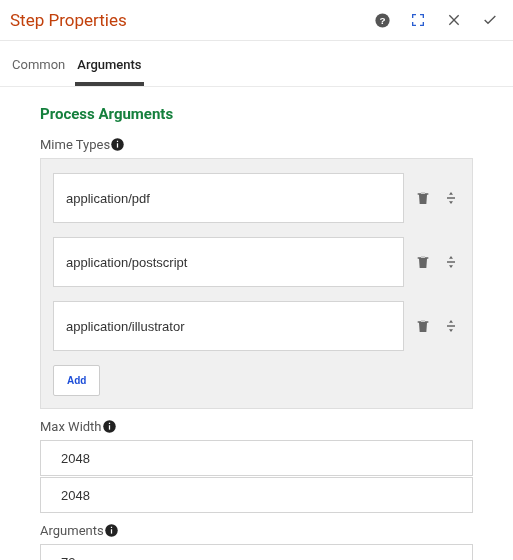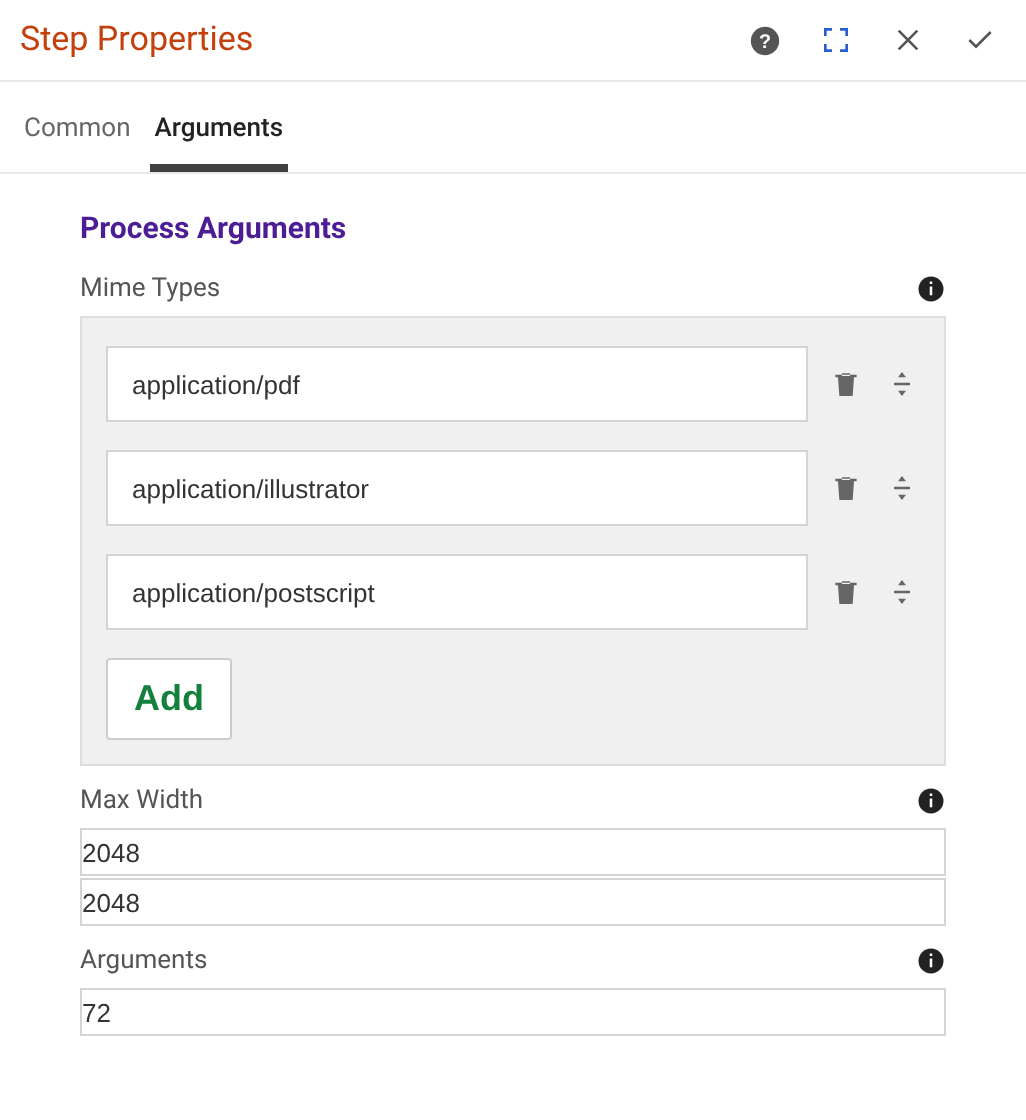--- a/index.html
+++ b/index.html
@@ -64,26 +64,25 @@
       color: #222;
       border-bottom: 4px solid #404040;
       font-weight: 500;
     }
     .content {
       padding: 18px 40px 20px 40px;
     }
     .section-heading {
       font-size: 15px;
       font-weight: 700;
-      color: #4c1d95;
+      color: #15803d;
       margin-bottom: 14px;
     }
     .field-label-row {
       display: flex;
-      justify-content: space-between;
       align-items: center;
       margin-bottom: 6px;
       margin-top: 10px;
     }
     .field-label {
       font-size: 13px;
       color: #555;
     }
     .info-icon {
       width: 15px;
@@ -99,51 +98,51 @@
       padding: 14px 12px 12px 12px;
     }
     .mime-row {
       display: flex;
       align-items: center;
       gap: 10px;
       margin-bottom: 14px;
     }
     .mime-input {
       flex: 1;
-      height: 38px;
+      height: 50px;
       padding: 0 12px;
       border: 1px solid #d4d4d4;
       background: #fff;
       font-size: 13px;
       color: #333;
     }
     .row-icon {
       width: 18px;
       height: 18px;
       display: flex;
       align-items: center;
       justify-content: center;
       cursor: pointer;
       color: #666;
     }
     .row-icon svg { width: 16px; height: 16px; fill: #666; }
     .add-btn {
       padding: 9px 13px;
       background: #fff;
       border: 1px solid #ccc;
-      font-size: 18px;
+      font-size: 10px;
       font-weight: 600;
-      color: #15803d;
+      color: #1d4ed8;
       cursor: pointer;
       border-radius: 2px;
     }
     .text-input {
       width: 100%;
-      height: 24px;
-      padding: 0 0;
+      height: 36px;
+      padding: 0 20px;
       border: 1px solid #d4d4d4;
       font-size: 13px;
       color: #333;
       background: #fff;
     }
     .field-group { margin-top: 1px; }
   </style>
 </head>
 <body>
 
@@ -201,34 +200,34 @@
             <path d="M6 7h12l-1 14H7L6 7zm3-3h6v2H9V4zM4 7h16v-2H4v2z"></path>
           </svg>
       </div>
       <div class="row-icon">
         <svg viewBox="0 0 24 24">
             <path d="M12 3l3 4H9l3-4zm0 18l-3-4h6l-3 4zM6 11h12v2H6z"></path>
           </svg>
       </div>
     </div>
     <div class="mime-row">
+      <input class="mime-input" value="application/postscript" style="">
+      <div class="row-icon">
+        <svg viewBox="0 0 24 24">
+            <path d="M6 7h12l-1 14H7L6 7zm3-3h6v2H9V4zM4 7h16v-2H4v2z"></path>
+          </svg>
+      </div>
+      <div class="row-icon">
+        <svg viewBox="0 0 24 24">
+            <path d="M12 3l3 4H9l3-4zm0 18l-3-4h6l-3 4zM6 11h12v2H6z"></path>
+          </svg>
+      </div>
+    </div>
+    <div class="mime-row">
       <input class="mime-input" value="application/illustrator" style="">
-      <div class="row-icon">
-        <svg viewBox="0 0 24 24">
-            <path d="M6 7h12l-1 14H7L6 7zm3-3h6v2H9V4zM4 7h16v-2H4v2z"></path>
-          </svg>
-      </div>
-      <div class="row-icon">
-        <svg viewBox="0 0 24 24">
-            <path d="M12 3l3 4H9l3-4zm0 18l-3-4h6l-3 4zM6 11h12v2H6z"></path>
-          </svg>
-      </div>
-    </div>
-    <div class="mime-row">
-      <input class="mime-input" value="application/postscript" style="">
       <div class="row-icon">
         <svg viewBox="0 0 24 24">
             <path d="M6 7h12l-1 14H7L6 7zm3-3h6v2H9V4zM4 7h16v-2H4v2z"></path>
           </svg>
       </div>
       <div class="row-icon">
         <svg viewBox="0 0 24 24">
             <path d="M12 3l3 4H9l3-4zm0 18l-3-4h6l-3 4zM6 11h12v2H6z"></path>
           </svg>
       </div>

